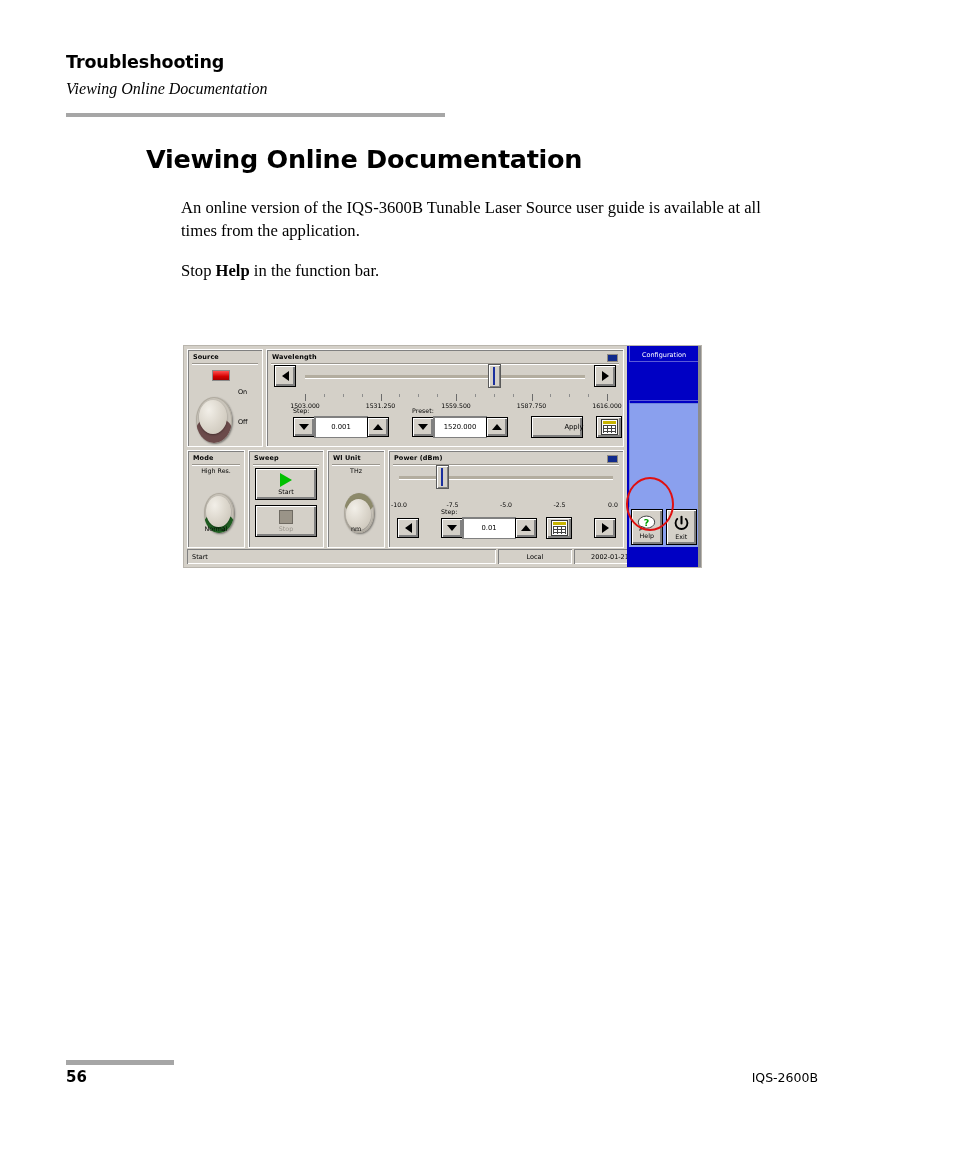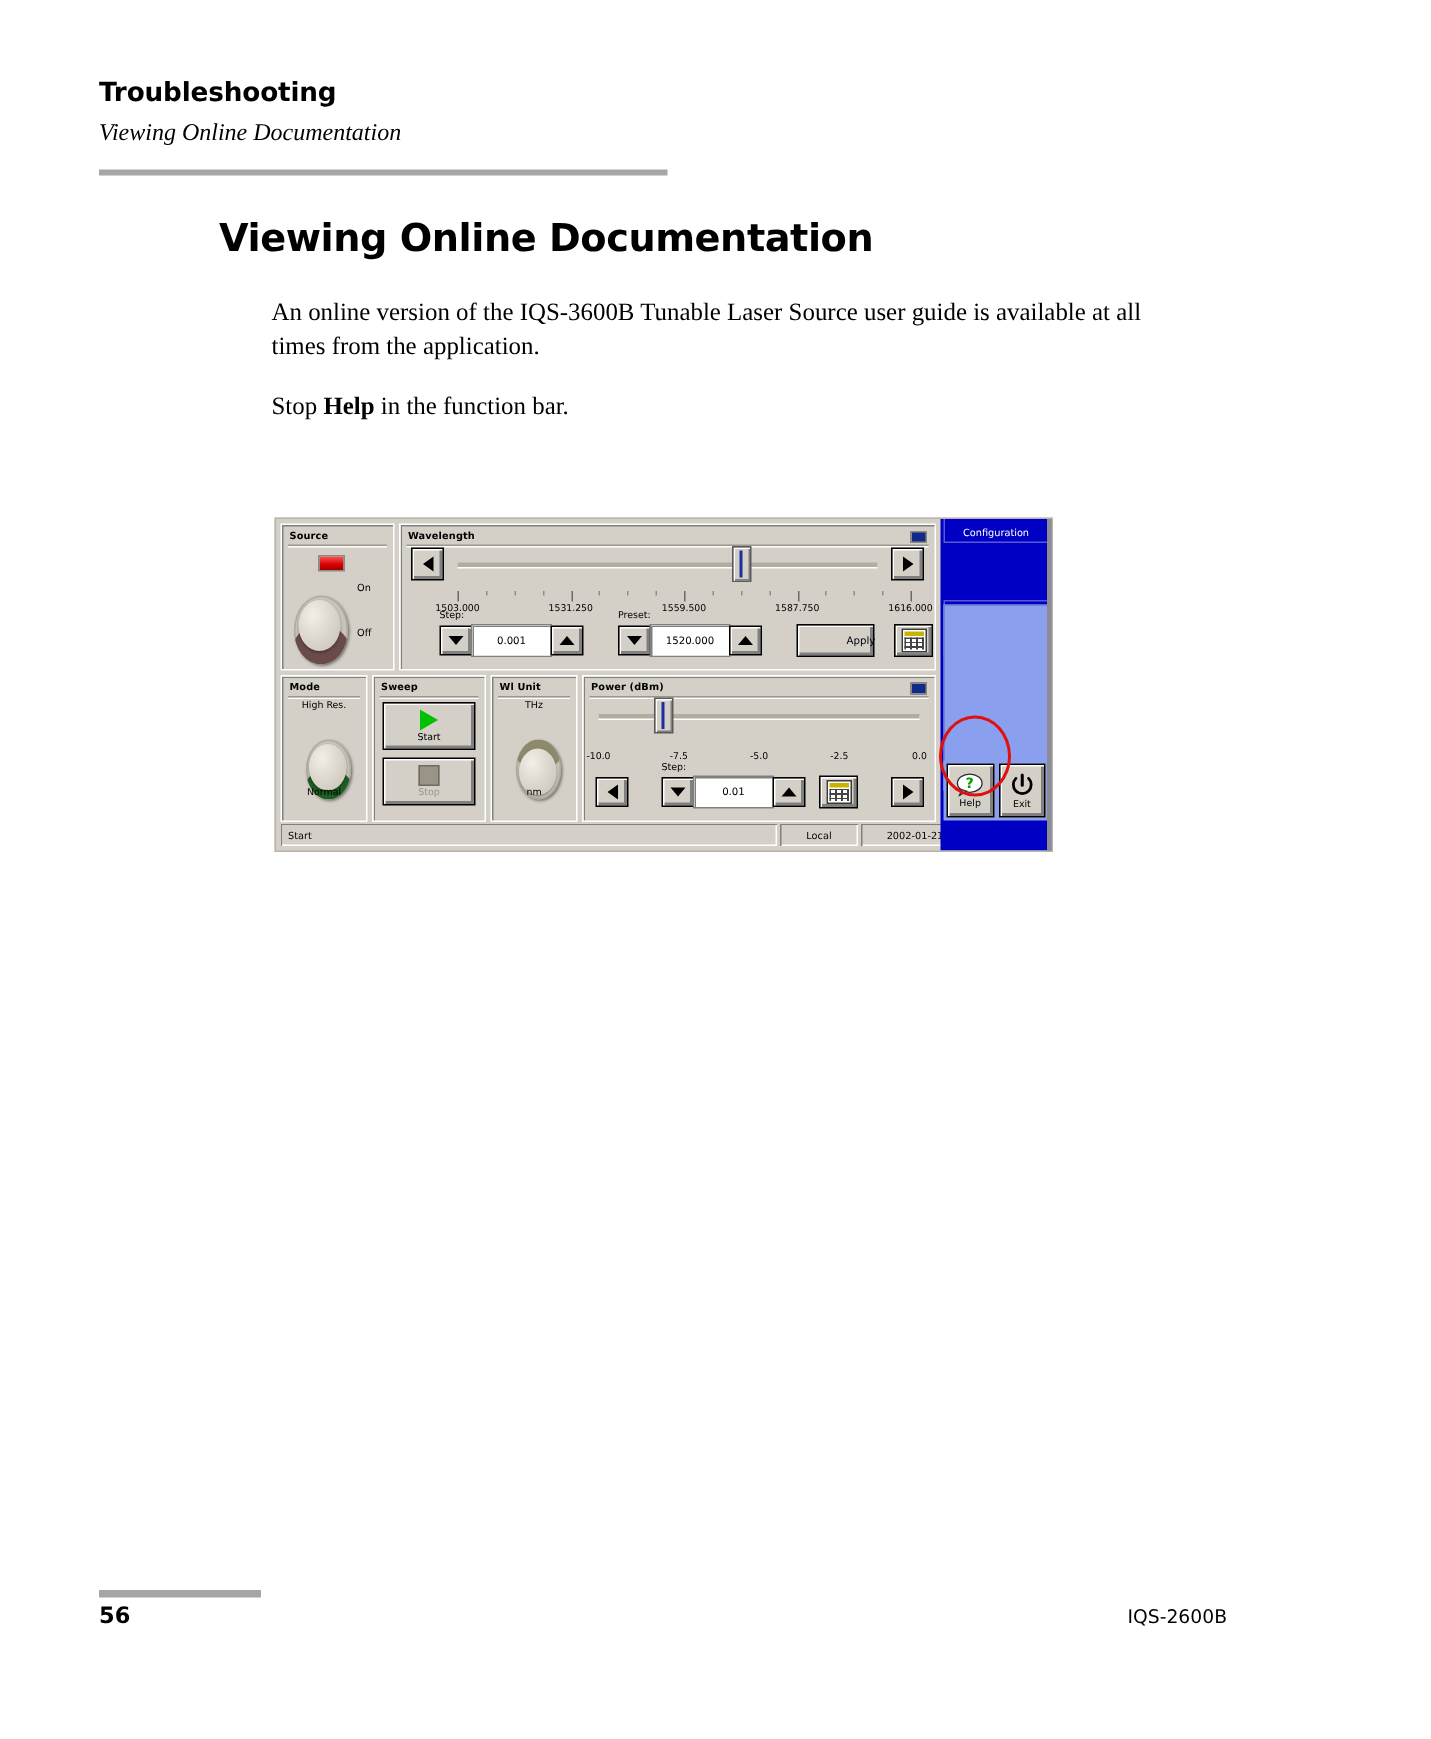--- a/index.html
+++ b/index.html
@@ -202,21 +202,21 @@
 
   
   .statusbar{
     position:absolute;left:3px;right:3px;bottom:3px;height:15px;display:flex;gap:2px;
   }
   .sb-cell{
     background:#d4d0c8;box-shadow:inset 1px 1px 0 #808080, inset -1px -1px 0 #ffffff;
     font-size:6.5px;color:#000;display:flex;align-items:center;padding:0 5px;box-sizing:border-box;
   }
   .sb-ready{flex:1;}
-  .sb-local{width:52px;justify-content:center;}
+  .sb-local{width:74px;justify-content:center;}
   .sb-date{width:72px;justify-content:center;}
   .sb-time{width:50px;justify-content:center;}
 
   
   .fn-item{
     position:absolute;left:2px;right:2px;background:#0000c4;
     border:1px solid #5a5ad8;box-sizing:border-box;
     display:flex;flex-direction:column;align-items:center;justify-content:flex-end;
     cursor:pointer;
   }

